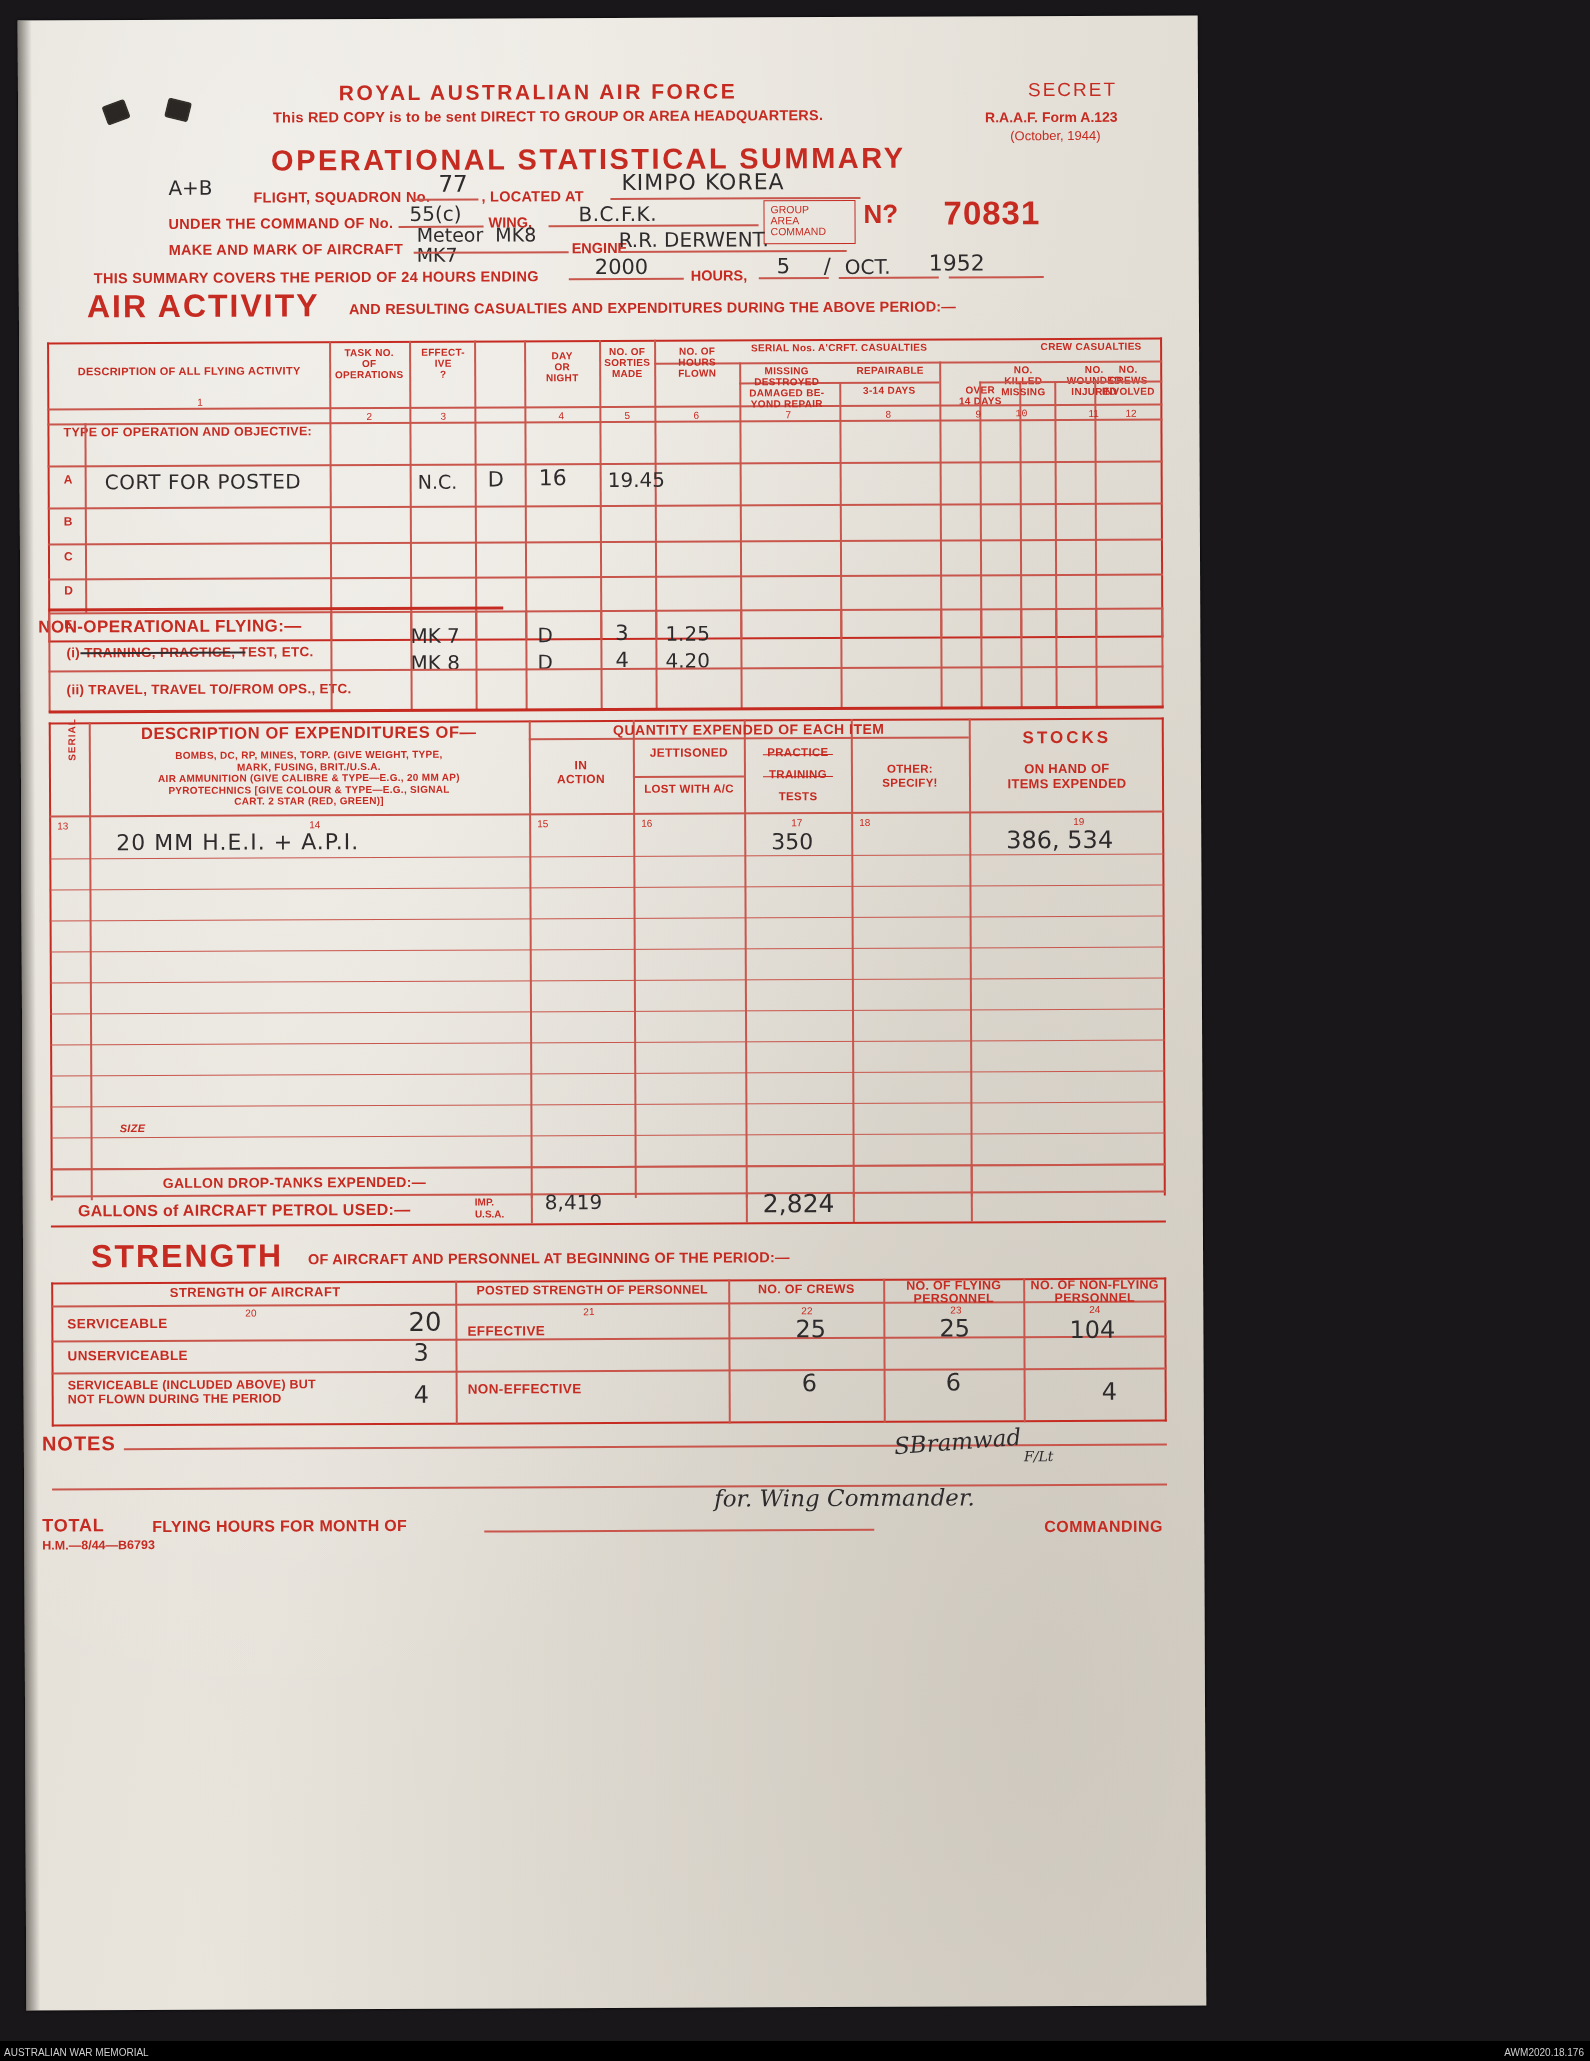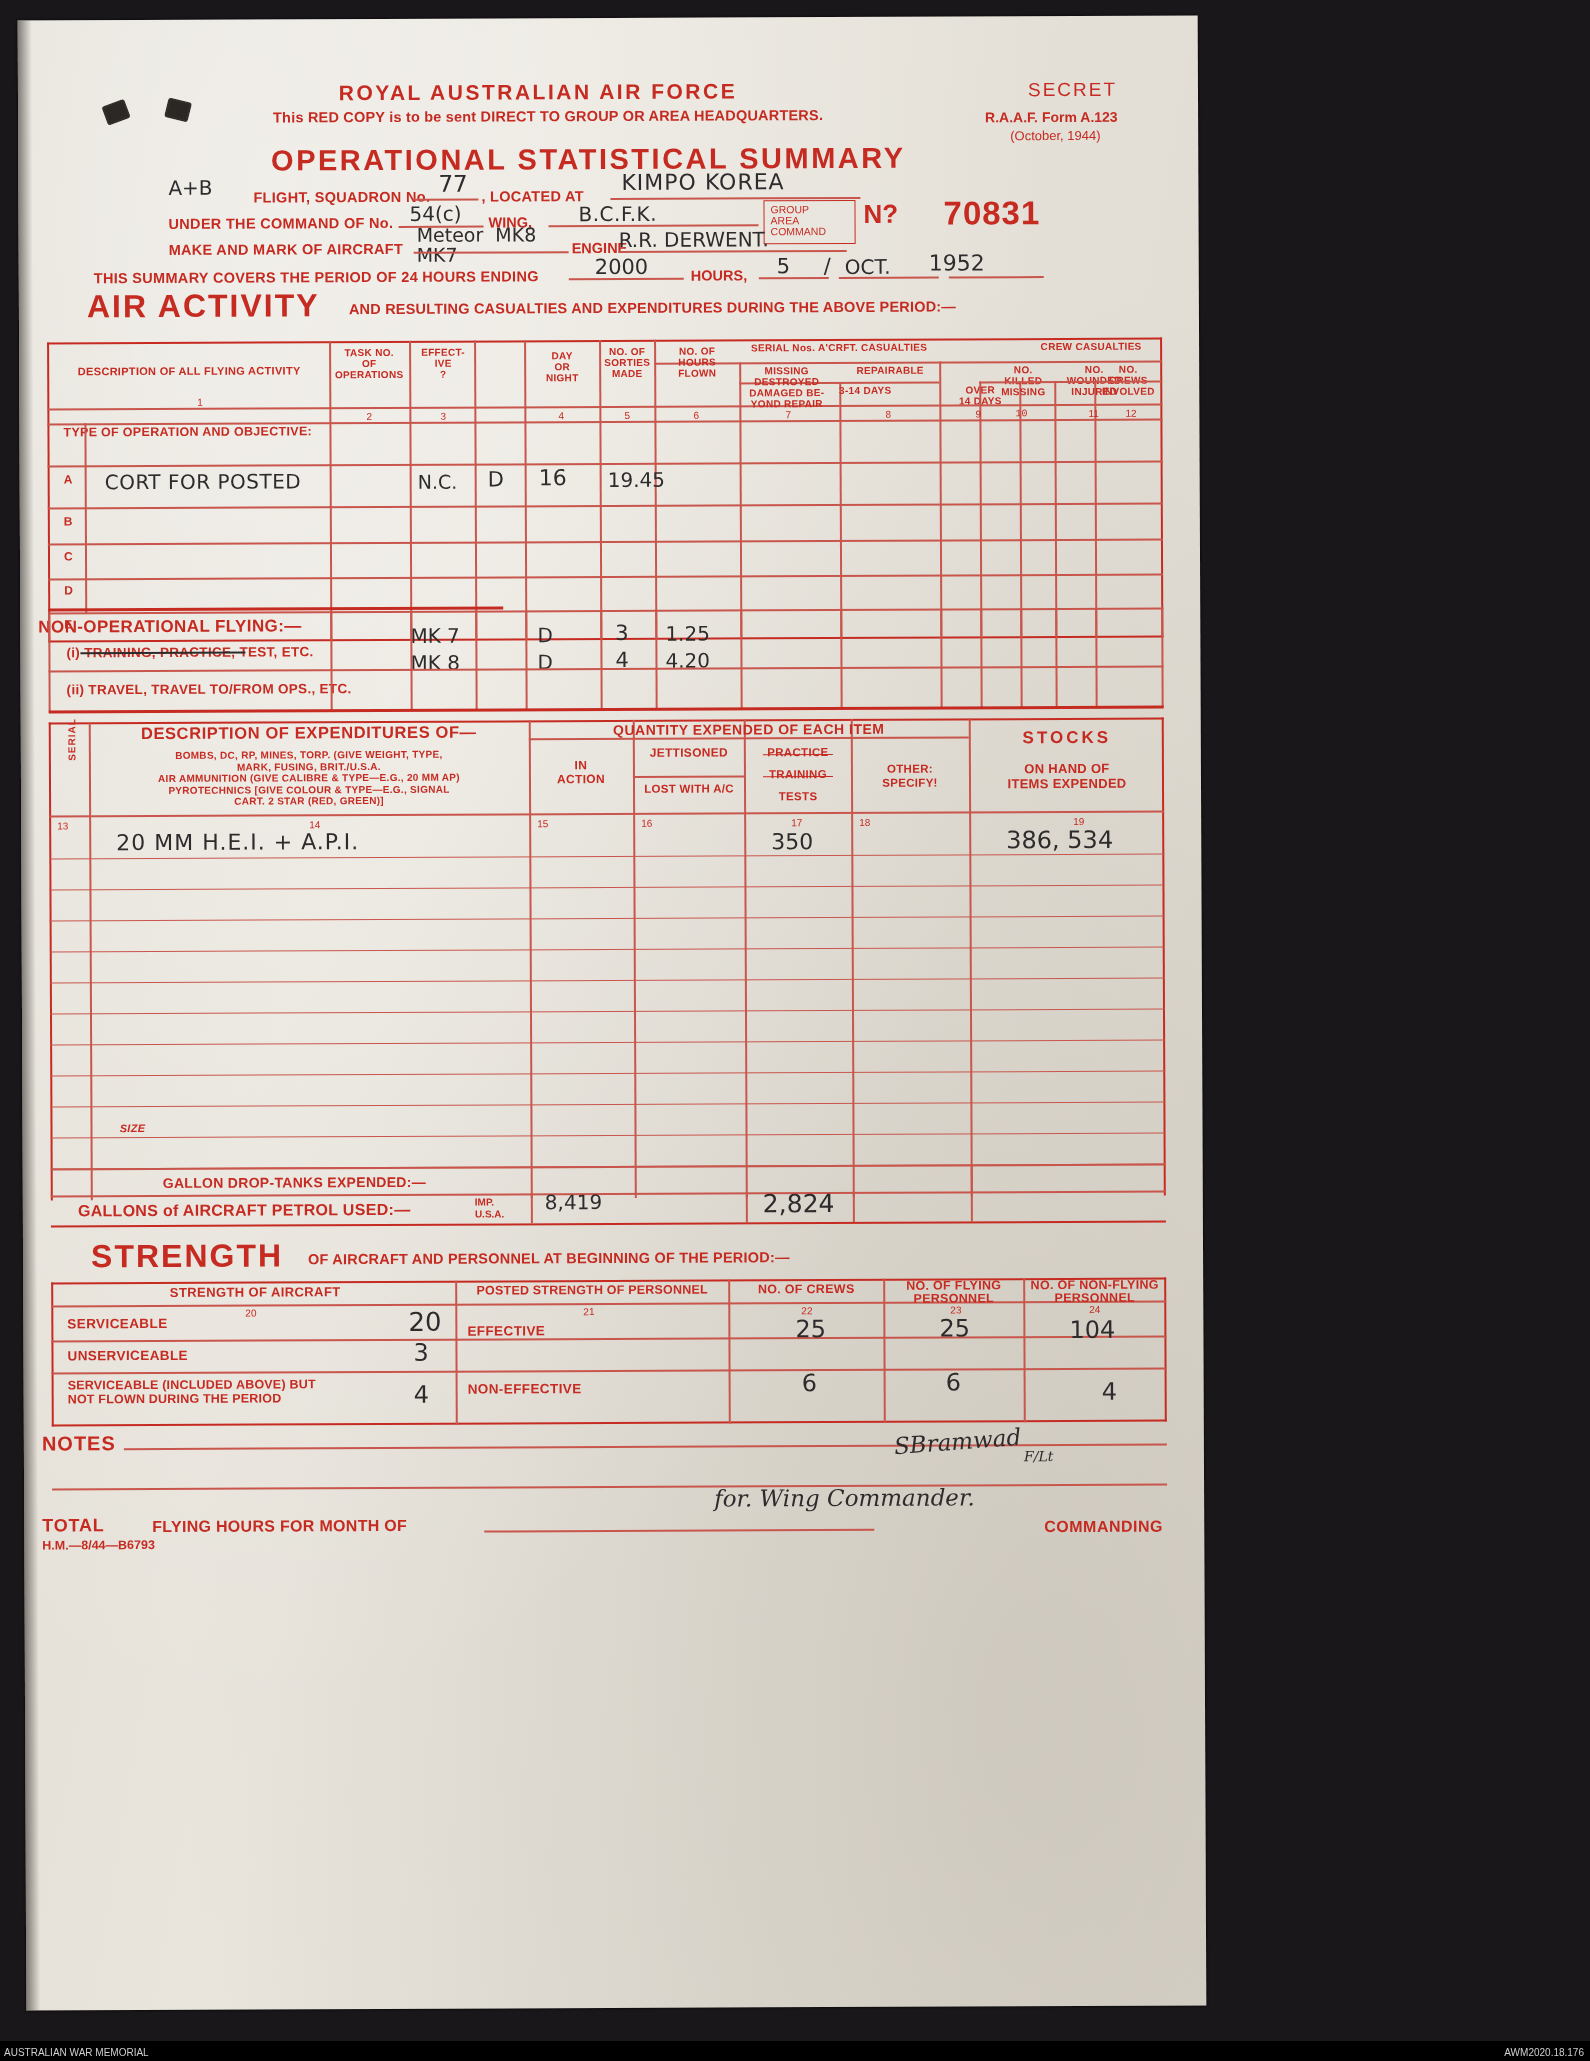--- a/index.html
+++ b/index.html
@@ -62,21 +62,21 @@
 
       <div class="abs red ctr" style="left:200px;top:125px;width:740px;font-size:29px;font-weight:bold;letter-spacing:2.5px;">OPERATIONAL STATISTICAL SUMMARY</div>
 
       <div class="abs red" style="left:235px;top:170px;font-size:14.5px;font-weight:bold;letter-spacing:.3px;">FLIGHT, SQUADRON No.</div>
       <div class="hw" style="left:150px;top:156px;font-size:20px;">A+B</div>
       <div class="hw" style="left:420px;top:152px;font-size:23px;">77</div>
       <div class="abs red" style="left:463px;top:170px;font-size:14.5px;font-weight:bold;letter-spacing:.3px;">, LOCATED AT</div>
       <div class="hw" style="left:603px;top:152px;font-size:22px;letter-spacing:1px;">KIMPO  KOREA</div>
 
       <div class="abs red" style="left:150px;top:196px;font-size:14.5px;font-weight:bold;letter-spacing:.3px;">UNDER THE COMMAND OF No.</div>
-      <div class="hw" style="left:391px;top:183px;font-size:20px;">54(c)</div>
+      <div class="hw" style="left:391px;top:183px;font-size:20px;">55(c)</div>
       <div class="abs red" style="left:470px;top:196px;font-size:14.5px;font-weight:bold;">WING,</div>
       <div class="hw" style="left:560px;top:184px;font-size:20px;letter-spacing:.5px;">B.C.F.K.</div>
       <div class="abs red" style="left:752px;top:187px;font-size:10.5px;font-weight:normal;line-height:11px;white-space:pre;">GROUP
 AREA
 COMMAND</div>
       <div class="abs" style="left:745px;top:183px;width:90px;height:42px;border:1.5px solid #c62b22;"></div>
 
       <div class="abs red" style="left:845px;top:182px;font-size:26px;font-weight:bold;">N?</div>
       <div class="abs red" style="left:925px;top:178px;font-size:33px;font-weight:bold;letter-spacing:1px;">70831</div>
 
@@ -145,21 +145,21 @@
 MADE</div>
       <div class="cellhdr" style="left:637px;top:328px;width:82px;white-space:pre;">NO. OF
 HOURS
 FLOWN</div>
       <div class="cellhdr" style="left:715px;top:325px;width:210px;">SERIAL Nos. A'CRFT. CASUALTIES</div>
       <div class="cellhdr" style="left:715px;top:348px;width:105px;white-space:pre;">MISSING
 DESTROYED
 DAMAGED BE-
 YOND REPAIR</div>
       <div class="cellhdr" style="left:822px;top:348px;width:98px;">REPAIRABLE</div>
-      <div class="cellhdr" style="left:792px;top:368px;width:108px;">3-14 DAYS</div>
+      <div class="cellhdr" style="left:816px;top:368px;width:108px;">3-14 DAYS</div>
       <div class="cellhdr" style="left:922px;top:368px;width:78px;white-space:pre;">OVER
 14 DAYS</div>
       <div class="cellhdr" style="left:1002px;top:325px;width:140px;">CREW  CASUALTIES</div>
       <div class="cellhdr" style="left:966px;top:348px;width:76px;white-space:pre;">NO.
 KILLED
 MISSING</div>
       <div class="cellhdr" style="left:1036px;top:348px;width:78px;white-space:pre;">NO.
 WOUNDED
 INJURED</div>
       <div class="cellhdr" style="left:1076px;top:348px;width:66px;white-space:pre;">NO.

